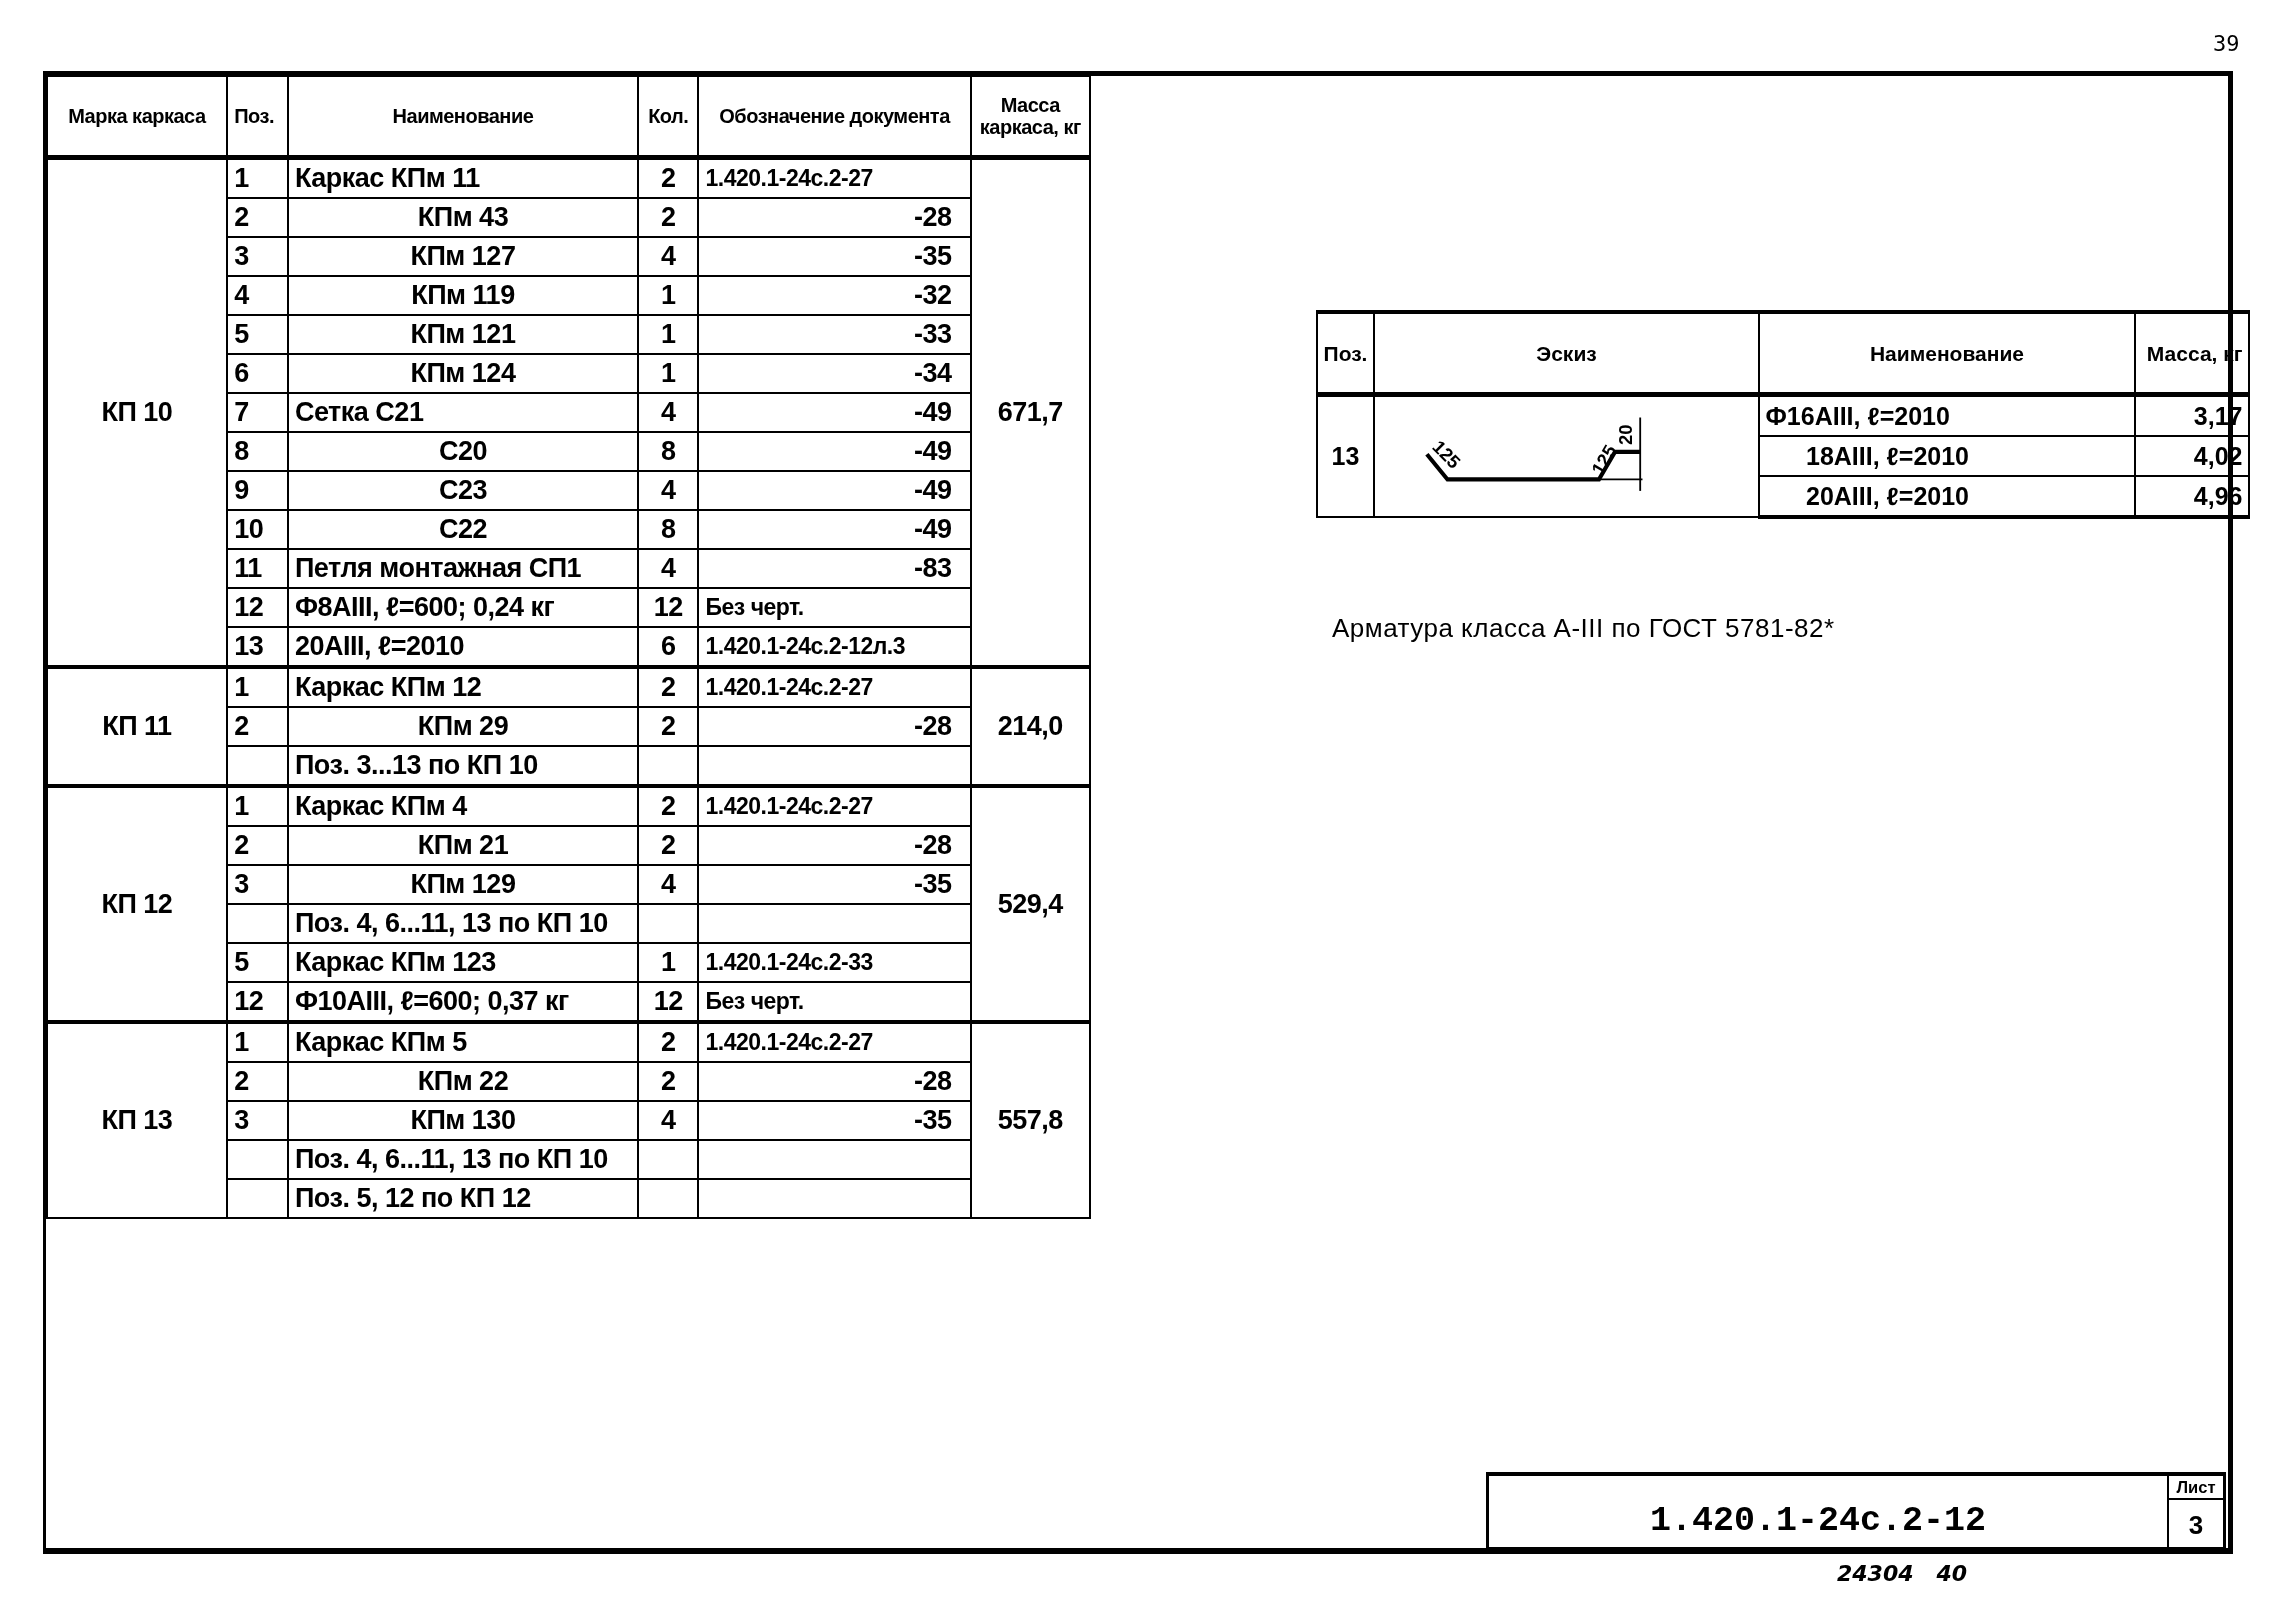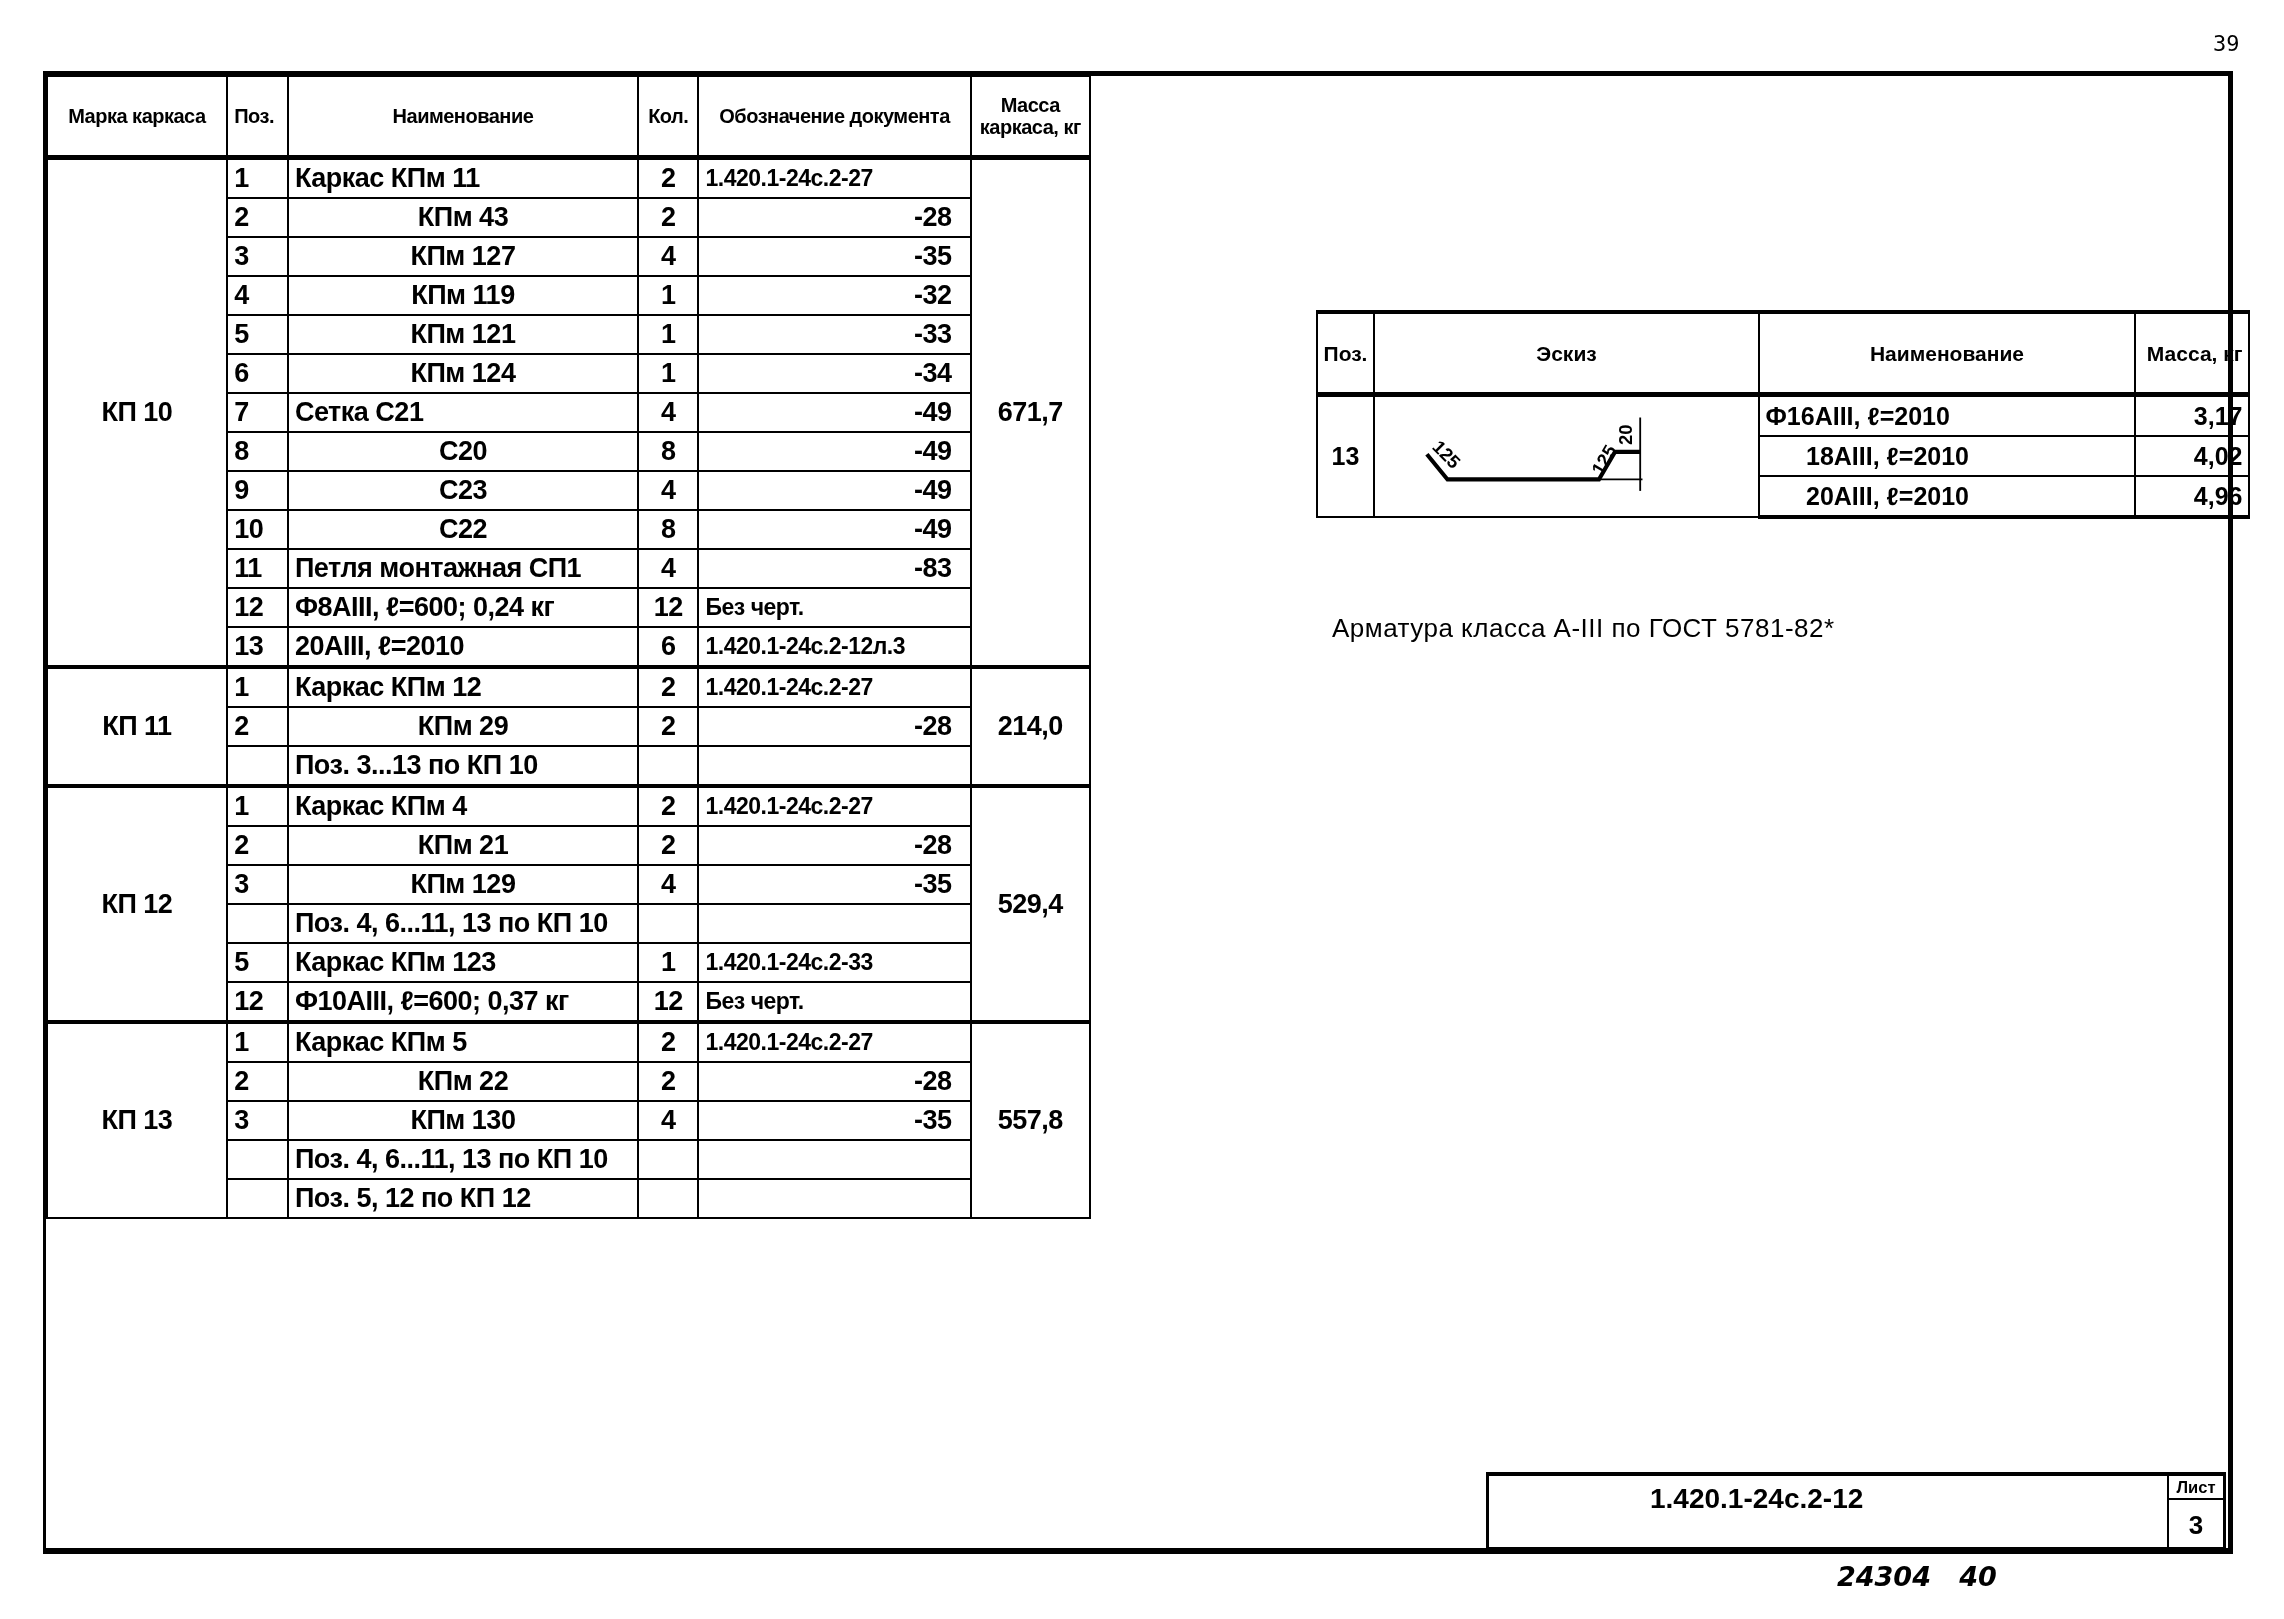--- a/index.html
+++ b/index.html
@@ -41,26 +41,26 @@
   #rebar .r-mass { width: 101px; text-align: right; }
   #rebar td { height: 38px; }
   #rebar tbody tr:last-child td { border-bottom-width: 4.6px; }
 
   .note { position: absolute; left: 1332px; top: 613px; font-size: 26px; font-weight: normal;
           font-family: "Liberation Sans", sans-serif; letter-spacing: 0.5px; }
 
   
   .title-block { position: absolute; left: 1486px; top: 1472px; width: 740px; height: 79px;
                  border: 3.7px solid #000; border-top-width: 4.6px; border-bottom-width: 4.6px; box-sizing: border-box; }
-  .title-code { position: absolute; left: 161px; top: 7px; font-size: 28px; font-weight: bold;
-                font-family: Liberation Sans, sans-serif; }
+  .title-code { position: absolute; left: 161px; top: 25px; font-size: 35px; font-weight: bold;
+                font-family: Liberation Mono, monospace; }
   .sheet-box { position: absolute; right: 0; top: 0; width: 56px; height: 100%; border-left: 2.8px solid #000; box-sizing: border-box; }
   .sheet-label { height: 22px; border-bottom: 2.8px solid #000; font-size: 16.5px; font-weight: bold; text-align: center; line-height: 22px; }
   .sheet-num { font-size: 26px; font-weight: bold; text-align: center; padding-top: 10px; }
-  .stamp { position: absolute; left: 1837px; top: 1561px; font-size: 27px; font-style: italic; font-weight: bold;
+  .stamp { position: absolute; left: 1837px; top: 1561px; font-size: 22px; font-style: italic; font-weight: bold;
            font-family: "DejaVu Sans", sans-serif; }
 </style>
 </head>
 <body>
 
 <div class="frame-line" style="left:44px;top:71px;width:2189px;height:4.6px;"></div>
 <div class="frame-line" style="left:2228px;top:71px;width:4.6px;height:1481px;"></div>
 <div class="frame-line" style="left:43px;top:71px;width:3.2px;height:1483px;"></div>
 <div class="frame-line" style="left:43px;top:1548px;width:2190px;height:5.5px;"></div>
 

